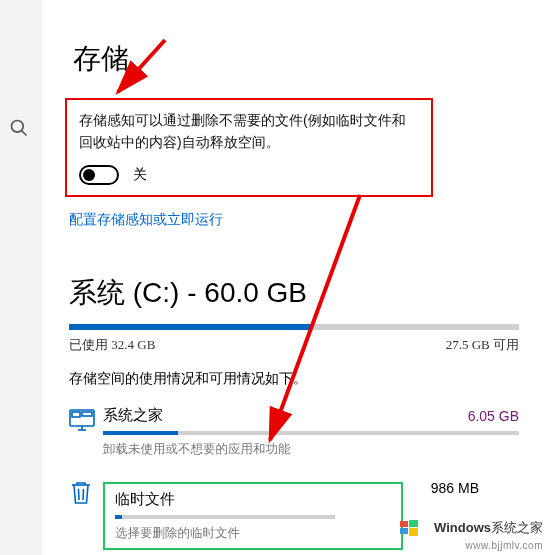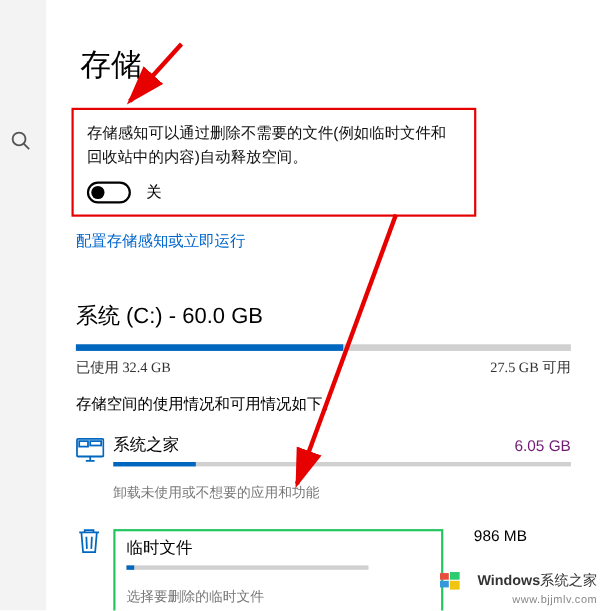--- a/index.html
+++ b/index.html
@@ -38,21 +38,21 @@
   }
   .toggle .knob {
     width: 12px; height: 12px; border-radius: 50%; background: #000;
   }
   .toggle-label { font-size: 14px; }
   .link {
     color: #0066cc; font-size: 14px; margin-top: 14px; margin-left: 4px;
     cursor: pointer; display: inline-block;
   }
   .section-title {
-    font-size: 20px; font-weight: 400; margin-left: 4px; margin-top: 45px;
+    font-size: 28px; font-weight: 400; margin-left: 4px; margin-top: 45px;
   }
   .bar { width: 450px; margin-top: 12px; margin-left: 4px; }
   .bar-track {
     width: 100%; height: 6px; background: #d0d0d0; position: relative;
   }
   .bar-fill {
     height: 100%; background: #0067c0; position: absolute; left: 0; top: 0;
   }
   .bar-labels {
     display: flex; justify-content: space-between; font-size: 13px;
@@ -69,21 +69,21 @@
   .item-body { flex: 1; }
   .item-head {
     display: flex; justify-content: space-between; align-items: center;
   }
   .item-name { font-size: 15px; }
   .item-size { font-size: 14px; color: #701a75; }
   .item-bar {
     height: 4px; background: #d0d0d0; width: 100%; margin-top: 6px; position: relative;
   }
   .item-bar-fill { height: 100%; background: #0067c0; position: absolute; left: 0; top: 0; }
-  .item-sub { font-size: 12.5px; color: #777; margin-top: 16px; }
+  .item-sub { font-size: 12.5px; color: #777; margin-top: 6px; }
   .hl-box-2 {
     border: 2px solid #22c55e; padding: 6px 10px; margin-top: 12px;
     width: 300px; margin-left: 0;
   }
   .item-row-2 { display: flex; align-items: flex-start; width: 450px; margin-left: 4px; }
   .right-size-2 { position: absolute; right: 40px; font-size: 14px; }
   .arrow-svg { position: absolute; pointer-events: none; z-index: 50; }
   .watermark {
     position: absolute; right: 12px; bottom: 18px;
     display: flex; align-items: center; gap: 16px; font-size: 13px; color: #333;

